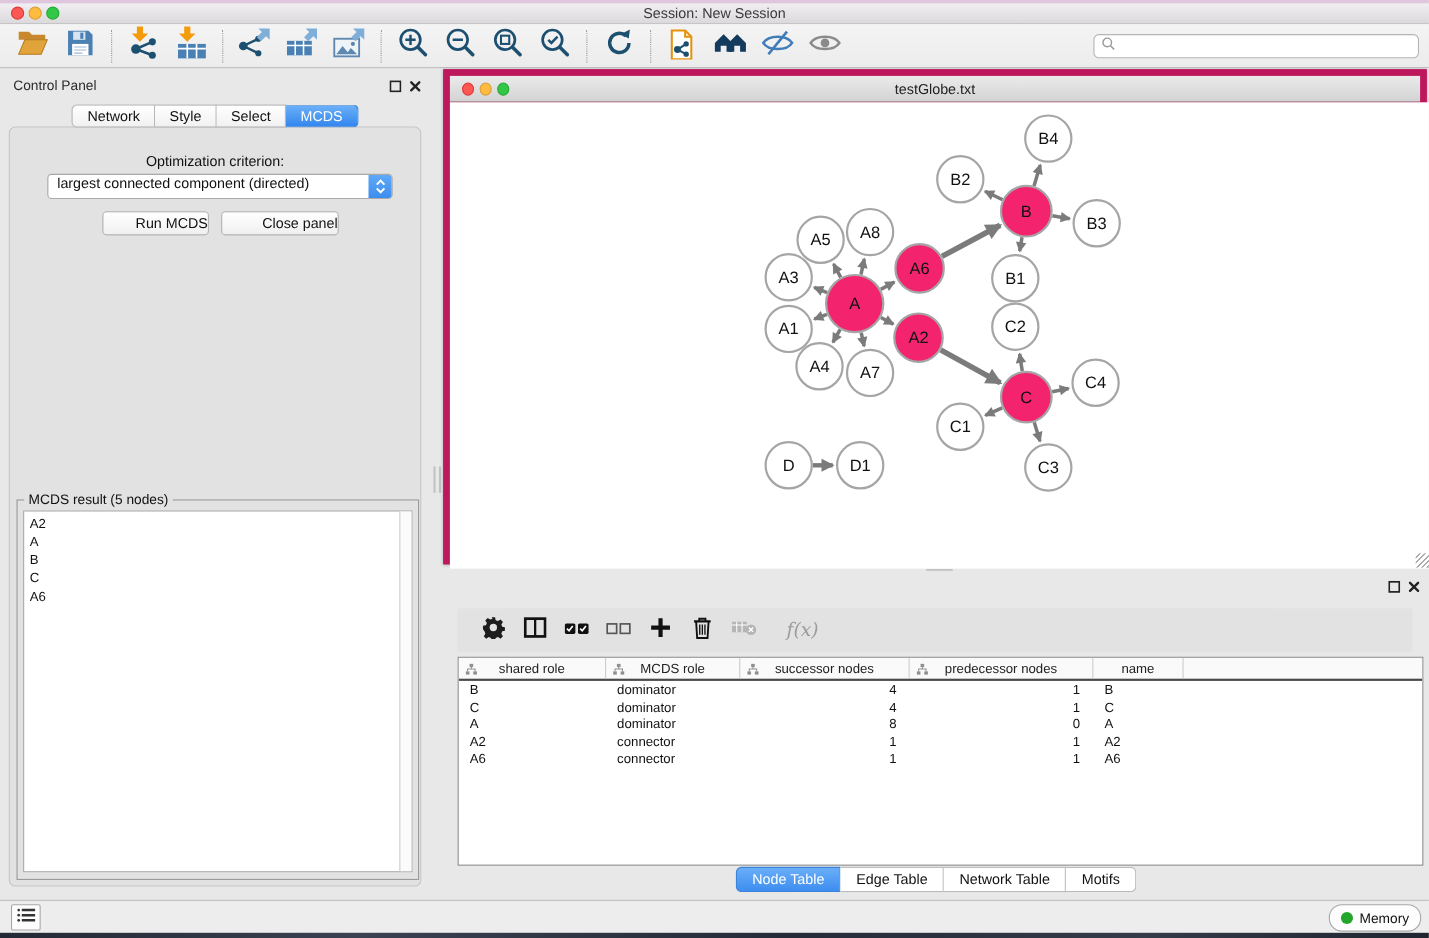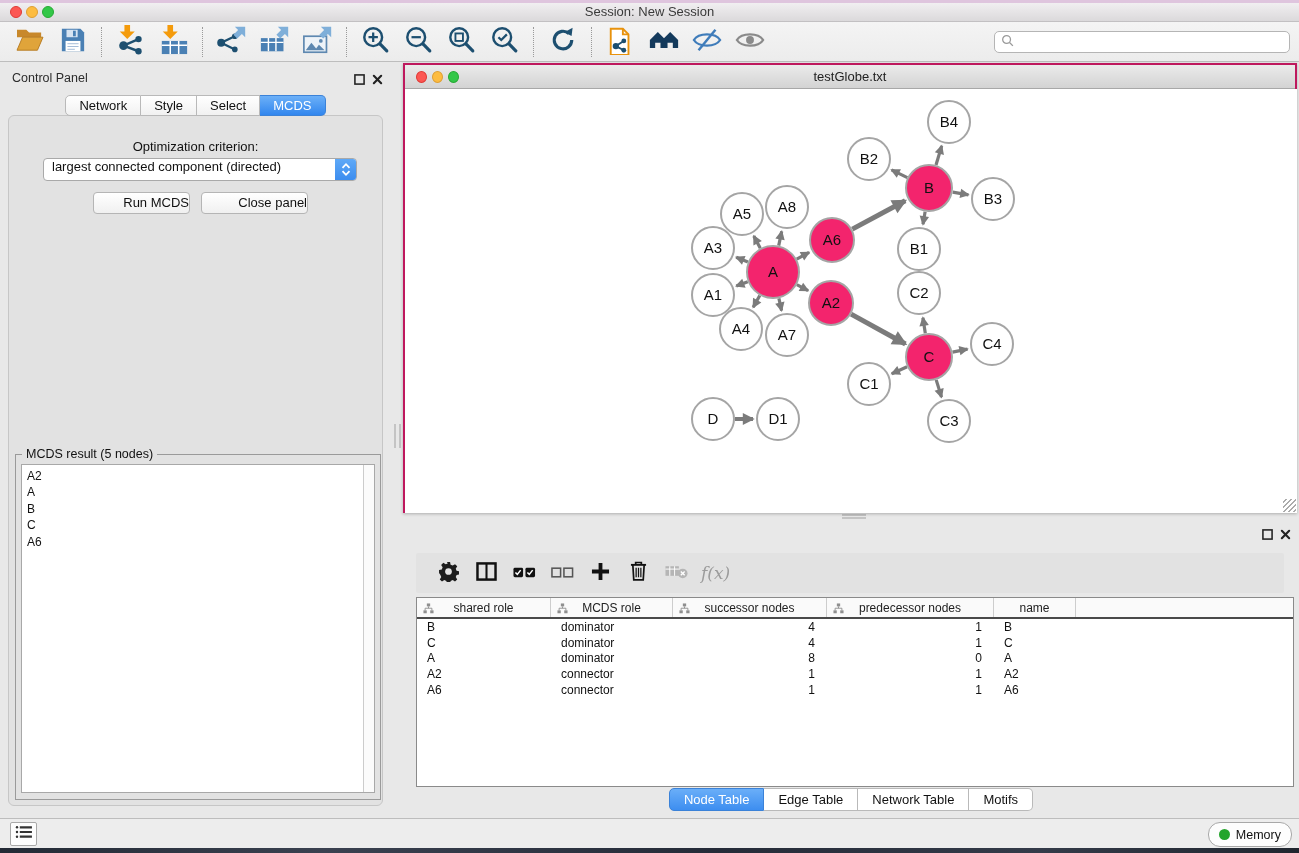--- a/index.html
+++ b/index.html
@@ -57,34 +57,34 @@
   .result-scrollbar { position:absolute; top:0; bottom:0; right:0; width:11px; background:#fbfbfb; border-left:1px solid #ccc; }
 
   
   .v-grip { position:absolute; left:394px; top:424px; width:7px; height:24px;
     border-left:2px solid #c4c4c4; border-right:2px solid #c4c4c4; }
   .h-grip { position:absolute; left:842px; top:514px; width:24px; height:5px;
     border-top:2px solid #c4c4c4; border-bottom:2px solid #c4c4c4; }
 
   
   .network-window { position:absolute; left:403px; top:63px; width:894px; height:450px;
-    border:2px solid #be185d; background:#be185d; box-shadow:0 1px 3px rgba(0,0,0,.25); }
+    border:6px solid #be185d; background:#be185d; box-shadow:0 1px 3px rgba(0,0,0,.25); }
   .nw-titlebar { height:24px; background:linear-gradient(#ebebeb,#d3d3d3); border-bottom:1px solid #a8a8a8; position:relative; }
   .nw-lights { position:absolute; left:11px; top:6px; display:flex; gap:5px; }
   .nw-light { width:11px; height:12px; border-radius:50%; }
   .nw-title { text-align:center; font-size:13px; line-height:23px; color:#222; }
   .nw-canvas { position:relative; width:892px; height:424px; background:#fff; }
   .resize-grip { position:absolute; right:1px; bottom:1px; width:13px; height:13px;
     background:repeating-linear-gradient(135deg, transparent 0 2px, #ababab 2px 3.5px); }
 
   
   .table-panel { position:absolute; left:403px; top:520px; width:896px; height:298px; }
   .tp-header-title { position:absolute; left:15px; top:6px; font-size:12.5px; color:#2c2c2c;margin-top:32px; }
   .tp-toolbar { position:absolute; left:13px; top:33px; width:868px; height:40px; background:#e2e2e2;
-    border-radius:2px; display:flex; align-items:center; padding-left:21px; gap:14px; }
+    border-radius:2px; display:flex; align-items:center; padding-left:21px; gap:28px; }
   .tpt-btn { width:22px; height:24px; display:flex; align-items:center; justify-content:center; }
   .fx-label { font-family:"DejaVu Serif", serif; font-style:italic; font-size:17px; color:#9b9b9b; }
   .tp-table { position:absolute; left:13px; top:77px; width:878px; height:190px; background:#fff;
     border:1px solid #8a8a8a; overflow:hidden; }
   .thead { display:flex; height:21px; background:#fafafa; border-bottom:2px solid #4a4a4a; }
   .th { display:flex; align-items:center; justify-content:center; gap:0; font-size:12px; color:#222;
     border-right:1px solid #cdcdcd; position:relative; }
   .th .th-ic { position:absolute; left:6px; top:5px; }
   .tbody .tr { display:flex; height:15.8px; align-items:center; }
   .td { font-size:12px; padding-left:10px; white-space:nowrap; overflow:hidden; }

